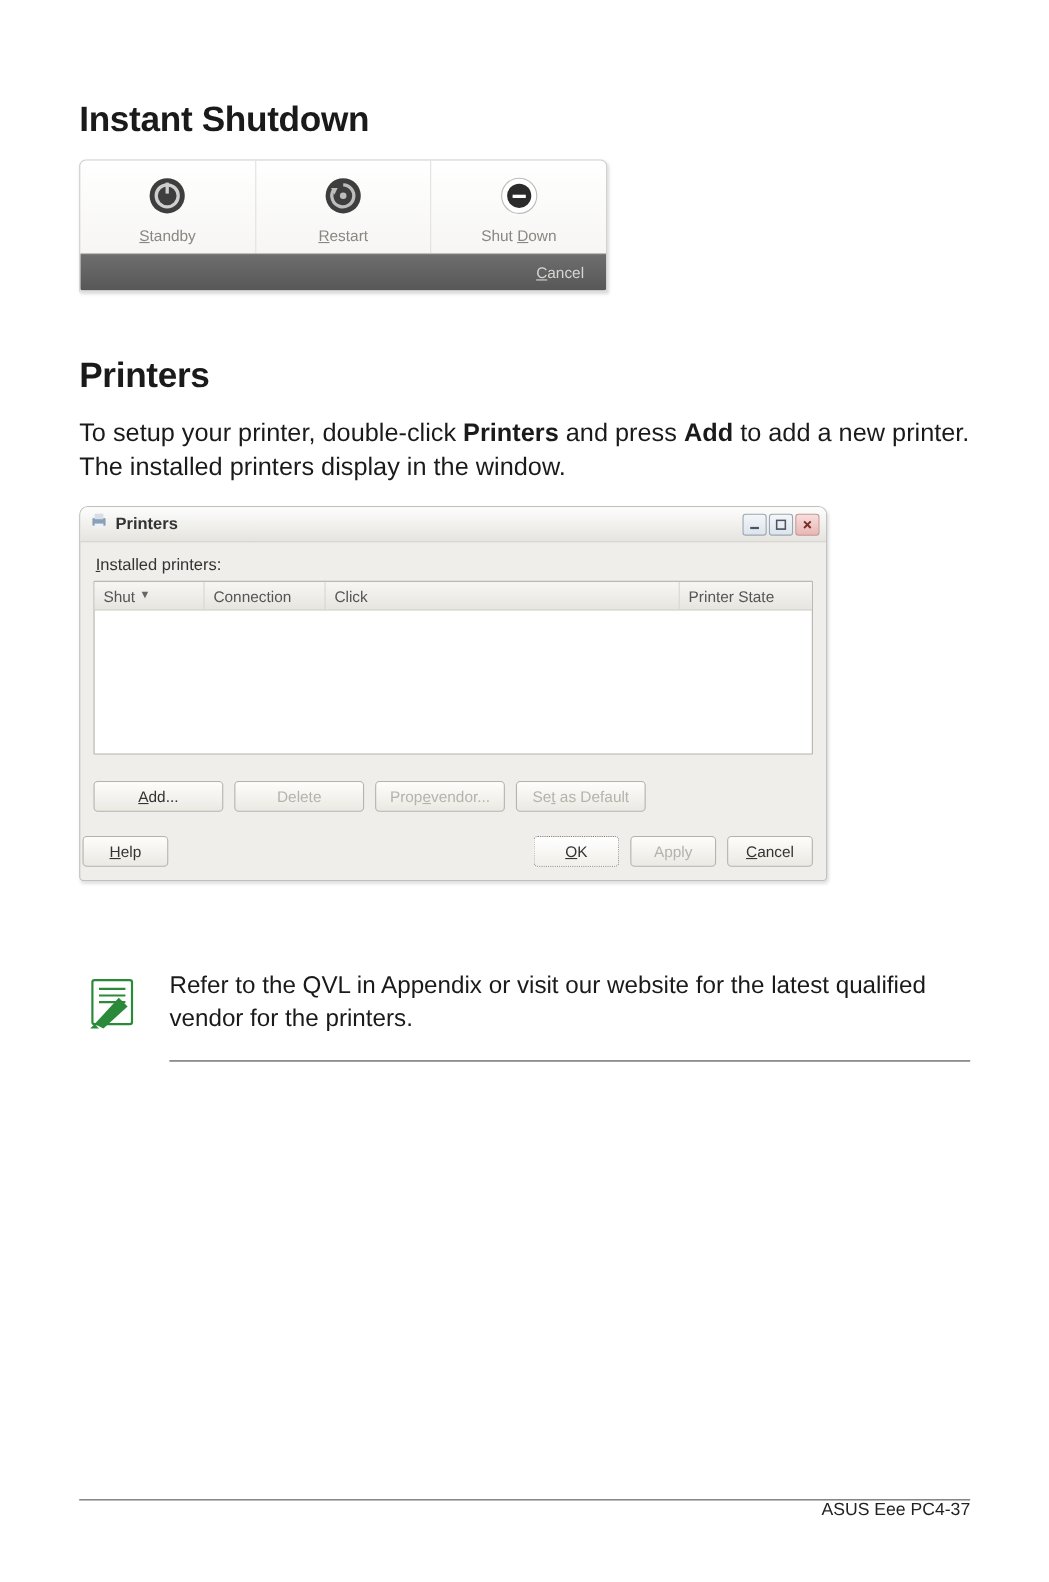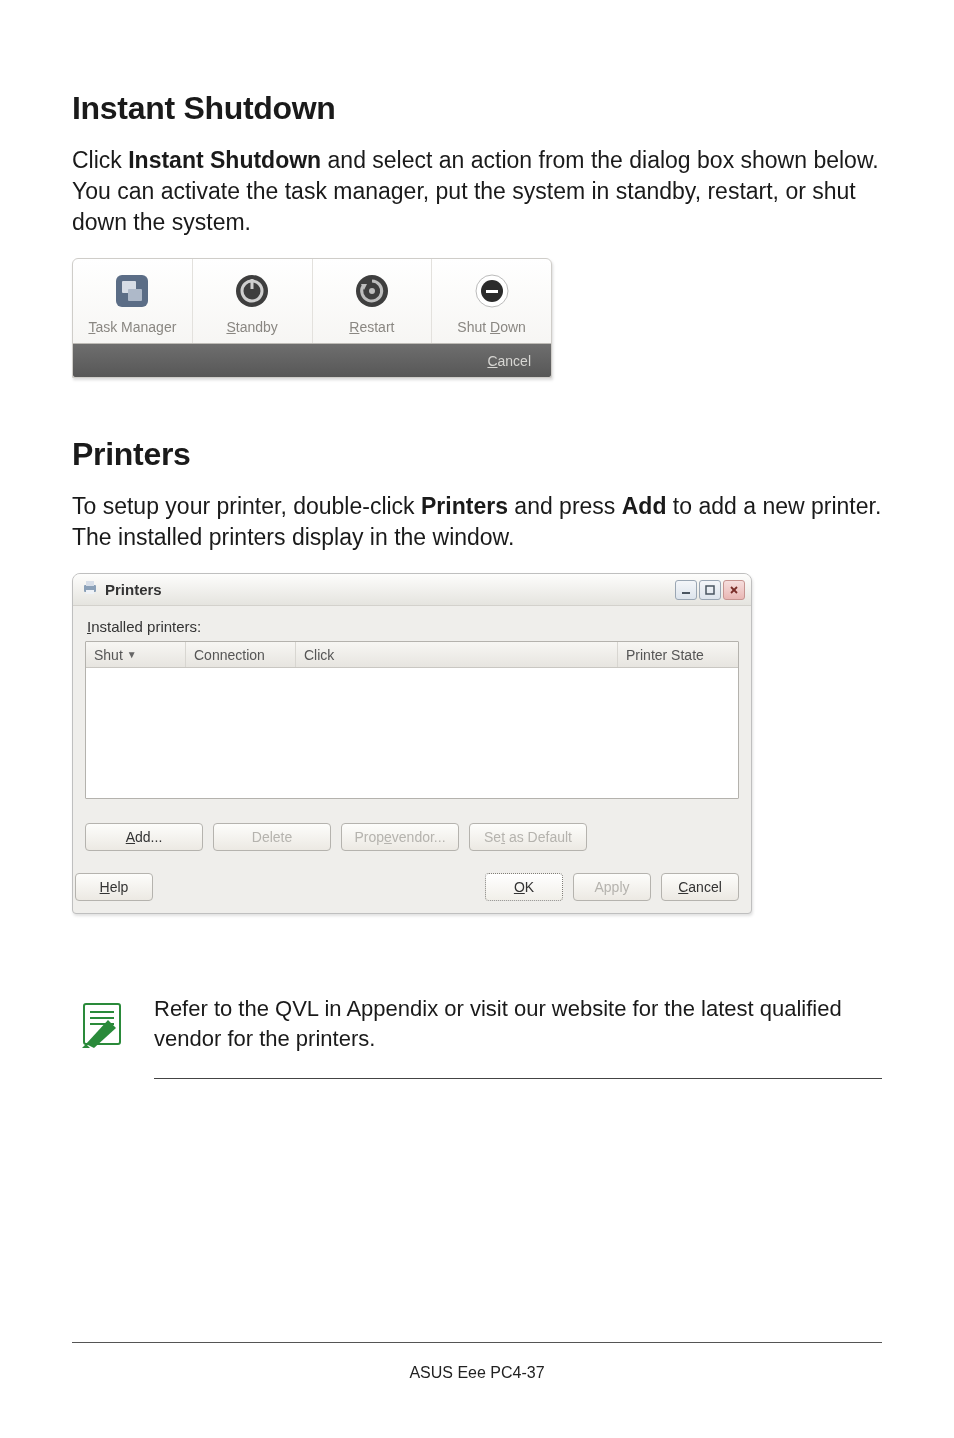--- a/index.html
+++ b/index.html
@@ -103,48 +103,35 @@
   .btn.default { border:1px dotted #7f7d78; background:linear-gradient(#fff,#f1efe9); }
 
   
   .note-wrap { margin-top: 80px; display:flex; align-items:flex-start; gap:22px; }
   .note-icon-cell { width:60px; display:flex; justify-content:center; padding-top:4px; }
   .note-text-cell { flex:1; font-size:22px; line-height:1.35; border-bottom:1px solid #444; padding-bottom:24px; }
 
   
   .page-footer {
     position:absolute; left:72px; right:72px; bottom:56px;
-    border-top:1px solid #555; padding-top:21px;
-    display:flex; justify-content:center; font-size:16px; color:#222;
+    border-top:1px solid #555; padding-top:0;
+    display:flex; justify-content:flex-end; font-size:16px; color:#222;
   }
 
   .gap-lg { height: 58px; }
 </style>
 </head>
 <body>
 
 <div class="page">
 
   <h2 class="section-head">Instant Shutdown</h2>
-  <p class="body-text">
-    <span>Click </span><b>Instant Shutdown</b><span> and select an action from the dialog box shown below. You can activate the task manager, put the system in standby, restart, or shut down the system.</span>
-  </p>
 
   <div class="shutdown-strip">
     <div class="shutdown-row">
-      <div class="shutdown-cell">
-        <div class="ic">
-          <svg width="40" height="40" viewBox="0 0 40 40">
-            <rect x="4" y="4" width="32" height="32" rx="6" fill="#5b6d86"></rect>
-            <rect x="10" y="10" width="14" height="12" rx="1" fill="#d7dde6"></rect>
-            <rect x="16" y="18" width="14" height="12" rx="1" fill="#aeb9c9"></rect>
-          </svg>
-        </div>
-        <div class="lbl"><span></span><u>T</u><span>ask Manager</span></div>
-      </div>
       <div class="shutdown-cell">
         <div class="ic">
           <svg width="40" height="40" viewBox="0 0 40 40">
             <circle cx="20" cy="20" r="16" fill="#3e3e3e"></circle>
             <circle cx="20" cy="20" r="10" fill="none" stroke="#cfcfcf" stroke-width="3"></circle>
             <rect x="18.5" y="8" width="3" height="10" fill="#cfcfcf"></rect>
           </svg>
         </div>
         <div class="lbl"><span></span><u>S</u><span>tandby</span></div>
       </div>

